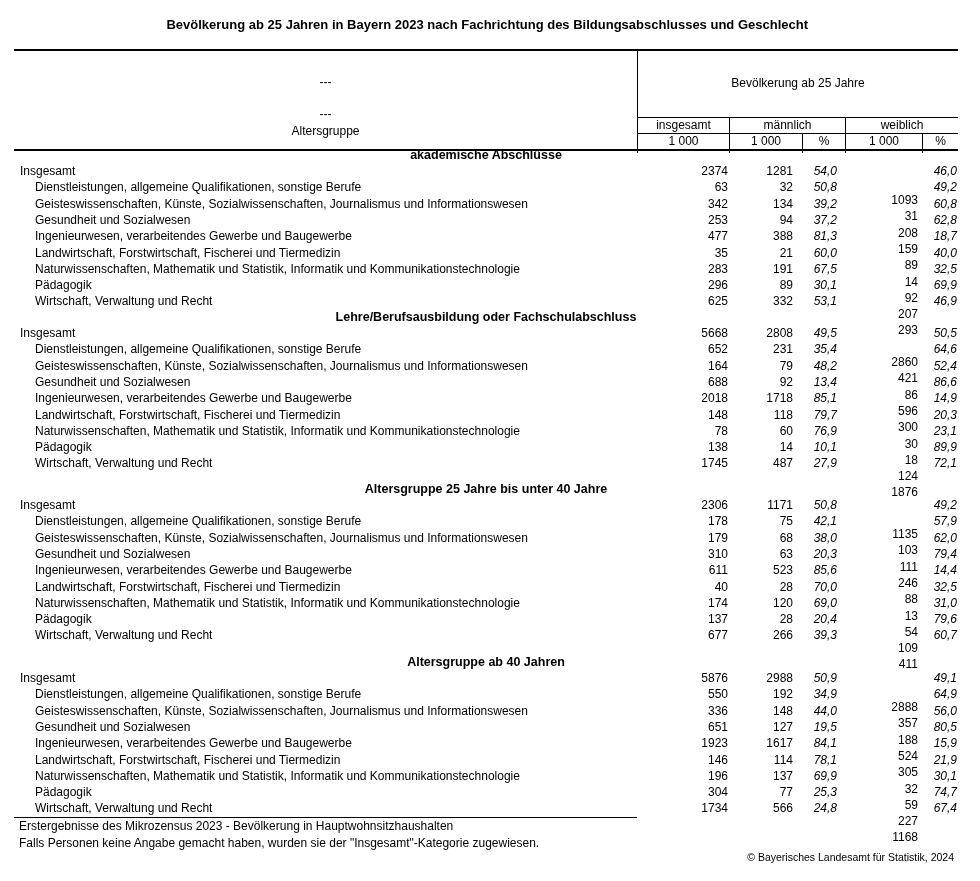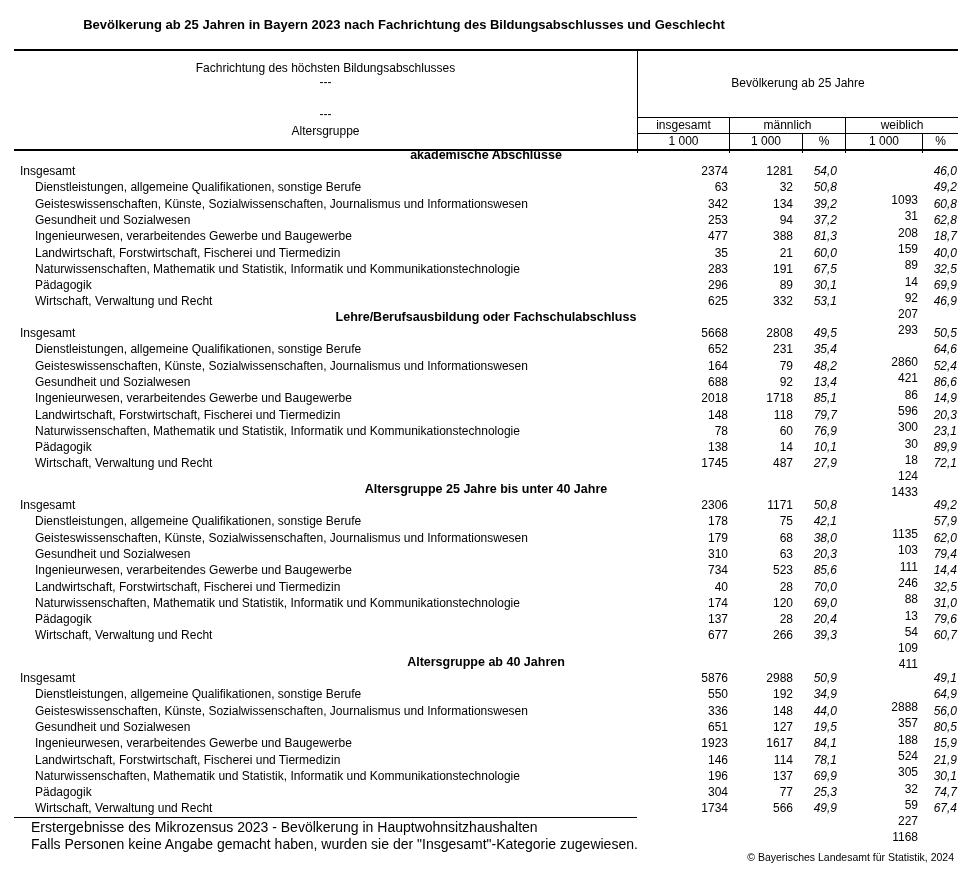--- a/index.html
+++ b/index.html
@@ -1,17 +1,17 @@
 <!DOCTYPE html>
 <html><head>
 <meta charset="utf-8">
 <style>
   html, body { margin:0; padding:0; background:#ffffff; }
   body { width:980px; height:881px; position:relative; font-family:"Liberation Sans", sans-serif; color:#000; font-size:12px; overflow:hidden; }
-  .title { position:absolute; top:17px; left:0; width:808px; text-align:center; font-weight:bold; font-size:13px; }
+  .title { position:absolute; top:17px; left:0; width:808px; text-align:right; font-weight:bold; font-size:13px; }
   .hdr { position:absolute; left:14px; top:49px; width:944px; height:98px; border-top:2px solid #000; border-bottom:2px solid #000; }
   .hdr-left { position:absolute; left:0; top:0; width:623px; height:98px; border-right:1px solid #000; text-align:center; }
   .hdr-left div { position:absolute; left:0; width:623px; text-align:center; }
   .hdr-right-top { position:absolute; left:624px; top:0; width:320px; height:66px; border-bottom:1px solid #000; text-align:center; line-height:64px; }
   .hc { position:absolute; text-align:center; border-right:1px solid #000; }
   .hc.last { border-right:none; }
   .row1 { top:67px; height:15px; line-height:14px; border-bottom:1px solid #000; }
   .row2 { top:83px; height:15px; line-height:14px; }
   .stub-lines { position:absolute; top:147px; height:6px; border-right:1px solid #000; }
   .sec { position:absolute; left:14px; width:944px; text-align:center; font-weight:bold; font-size:12.5px; }
@@ -19,31 +19,30 @@
   .r .lbl { position:absolute; left:6px; white-space:nowrap; }
   .r.sub .lbl { left:21px; }
   .r .v { position:absolute; text-align:right; }
   .r .p { font-style:italic; }
   .c1 { left:623px; width:91px; }
   .c2 { left:715px; width:64px; }
   .c3 { left:780px; width:43px; }
   .c4 { left:831px; width:73px;margin-top:29px; }
   .c5 { left:905px; width:38px; }
   .foot-line { position:absolute; left:14px; top:817px; width:623px; border-top:1px solid #000; }
-  .note { position:absolute; left:19px; font-size:14px;padding-left:12px; }
+  .note { position:absolute; left:7px; font-size:12px;padding-left:12px; }
   .copy { position:absolute; right:26px; top:851px; font-size:10.5px; }
 </style>
 </head>
 <body>
 
 <div class="title">Bevölkerung ab 25 Jahren in Bayern 2023 nach Fachrichtung des Bildungsabschlusses und Geschlecht</div>
 
 <div class="hdr">
   <div class="hdr-left">
-    <div style="top:10px">Fachrichtung des höchsten Bildungsabschlusses</div>
     <div style="top:24px">---</div>
     <div style="top:56px">---</div>
     <div style="top:73px">Altersgruppe</div>
   </div>
   <div class="hdr-right-top">Bevölkerung ab 25 Jahre</div>
   <div class="hc row1" style="left:624px;width:91px">insgesamt</div>
   <div class="hc row1" style="left:716px;width:115px">männlich</div>
   <div class="hc row1 last" style="left:832px;width:112px">weiblich</div>
   <div class="hc row2" style="left:624px;width:91px">1 000</div>
   <div class="hc row2" style="left:716px;width:72px">1 000</div>
@@ -194,21 +193,21 @@
       <span class="v c2">14</span>
       <span class="v c3 p">10,1</span>
       <span class="v c4">124</span>
       <span class="v c5 p">89,9</span>
     </div>
     <div class="r sub" style="top: 455.4px;">
       <span class="lbl">Wirtschaft, Verwaltung und Recht</span>
       <span class="v c1">1745</span>
       <span class="v c2">487</span>
       <span class="v c3 p">27,9</span>
-      <span class="v c4">1433</span>
+      <span class="v c4">1876</span>
       <span class="v c5 p">72,1</span>
     </div>
     <div class="sec" style="top: 482px;">Altersgruppe 25 Jahre bis unter 40 Jahre</div>
     <div class="r" style="top: 497px;">
       <span class="lbl">Insgesamt</span>
       <span class="v c1">2306</span>
       <span class="v c2">1171</span>
       <span class="v c3 p">50,8</span>
       <span class="v c4">1135</span>
       <span class="v c5 p">49,2</span>
@@ -232,21 +231,21 @@
     <div class="r sub" style="top: 545.9px;">
       <span class="lbl">Gesundheit und Sozialwesen</span>
       <span class="v c1">310</span>
       <span class="v c2">63</span>
       <span class="v c3 p">20,3</span>
       <span class="v c4">246</span>
       <span class="v c5 p">79,4</span>
     </div>
     <div class="r sub" style="top: 562.2px;">
       <span class="lbl">Ingenieurwesen, verarbeitendes Gewerbe und Baugewerbe</span>
-      <span class="v c1">734</span>
+      <span class="v c1">611</span>
       <span class="v c2">523</span>
       <span class="v c3 p">85,6</span>
       <span class="v c4">88</span>
       <span class="v c5 p">14,4</span>
     </div>
     <div class="r sub" style="top: 578.5px;">
       <span class="lbl">Landwirtschaft, Forstwirtschaft, Fischerei und Tiermedizin</span>
       <span class="v c1">40</span>
       <span class="v c2">28</span>
       <span class="v c3 p">70,0</span>
@@ -339,21 +338,21 @@
       <span class="v c1">304</span>
       <span class="v c2">77</span>
       <span class="v c3 p">25,3</span>
       <span class="v c4">227</span>
       <span class="v c5 p">74,7</span>
     </div>
     <div class="r sub" style="top: 800.4px;">
       <span class="lbl">Wirtschaft, Verwaltung und Recht</span>
       <span class="v c1">1734</span>
       <span class="v c2">566</span>
-      <span class="v c3 p">49,9</span>
+      <span class="v c3 p">24,8</span>
       <span class="v c4">1168</span>
       <span class="v c5 p">67,4</span>
     </div>
   </div>
 
 <div class="foot-line"></div>
 <div class="note" style="top:819px">Erstergebnisse des Mikrozensus 2023 - Bevölkerung in Hauptwohnsitzhaushalten</div>
 <div class="note" style="top:836px">Falls Personen keine Angabe gemacht haben, wurden sie der "Insgesamt"-Kategorie zugewiesen.</div>
 <div class="copy">© Bayerisches Landesamt für Statistik, 2024</div>
 

